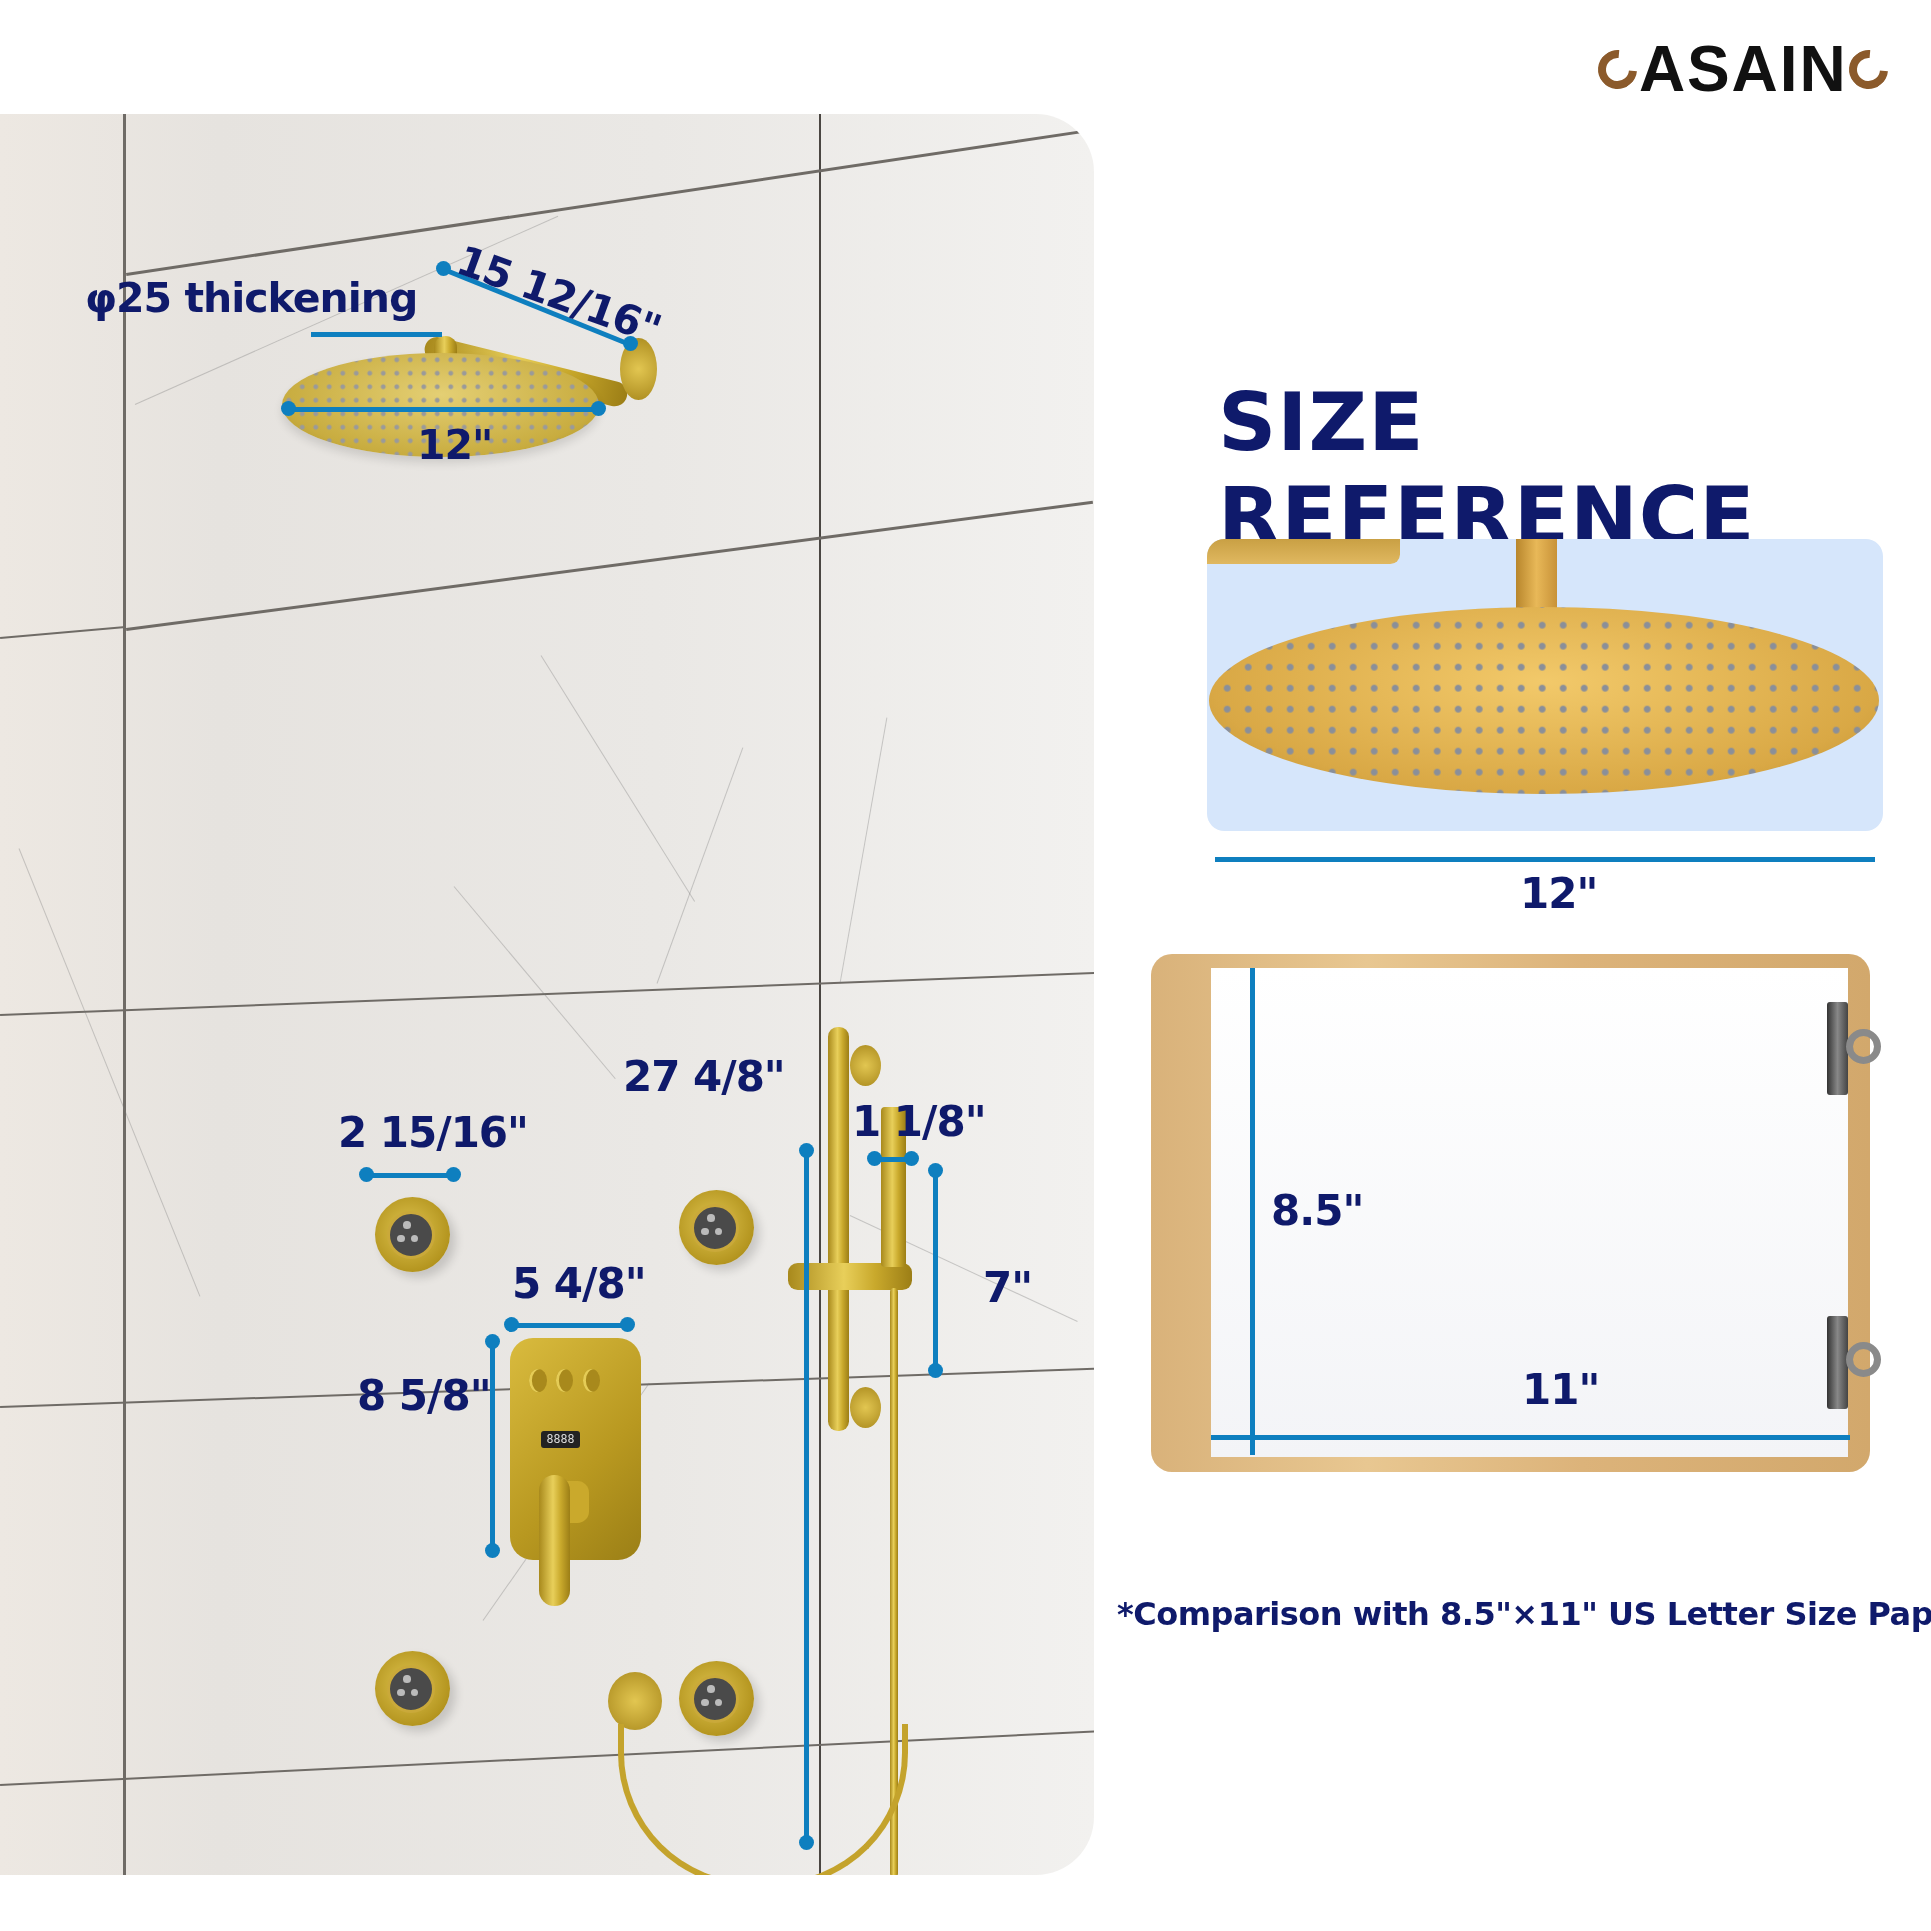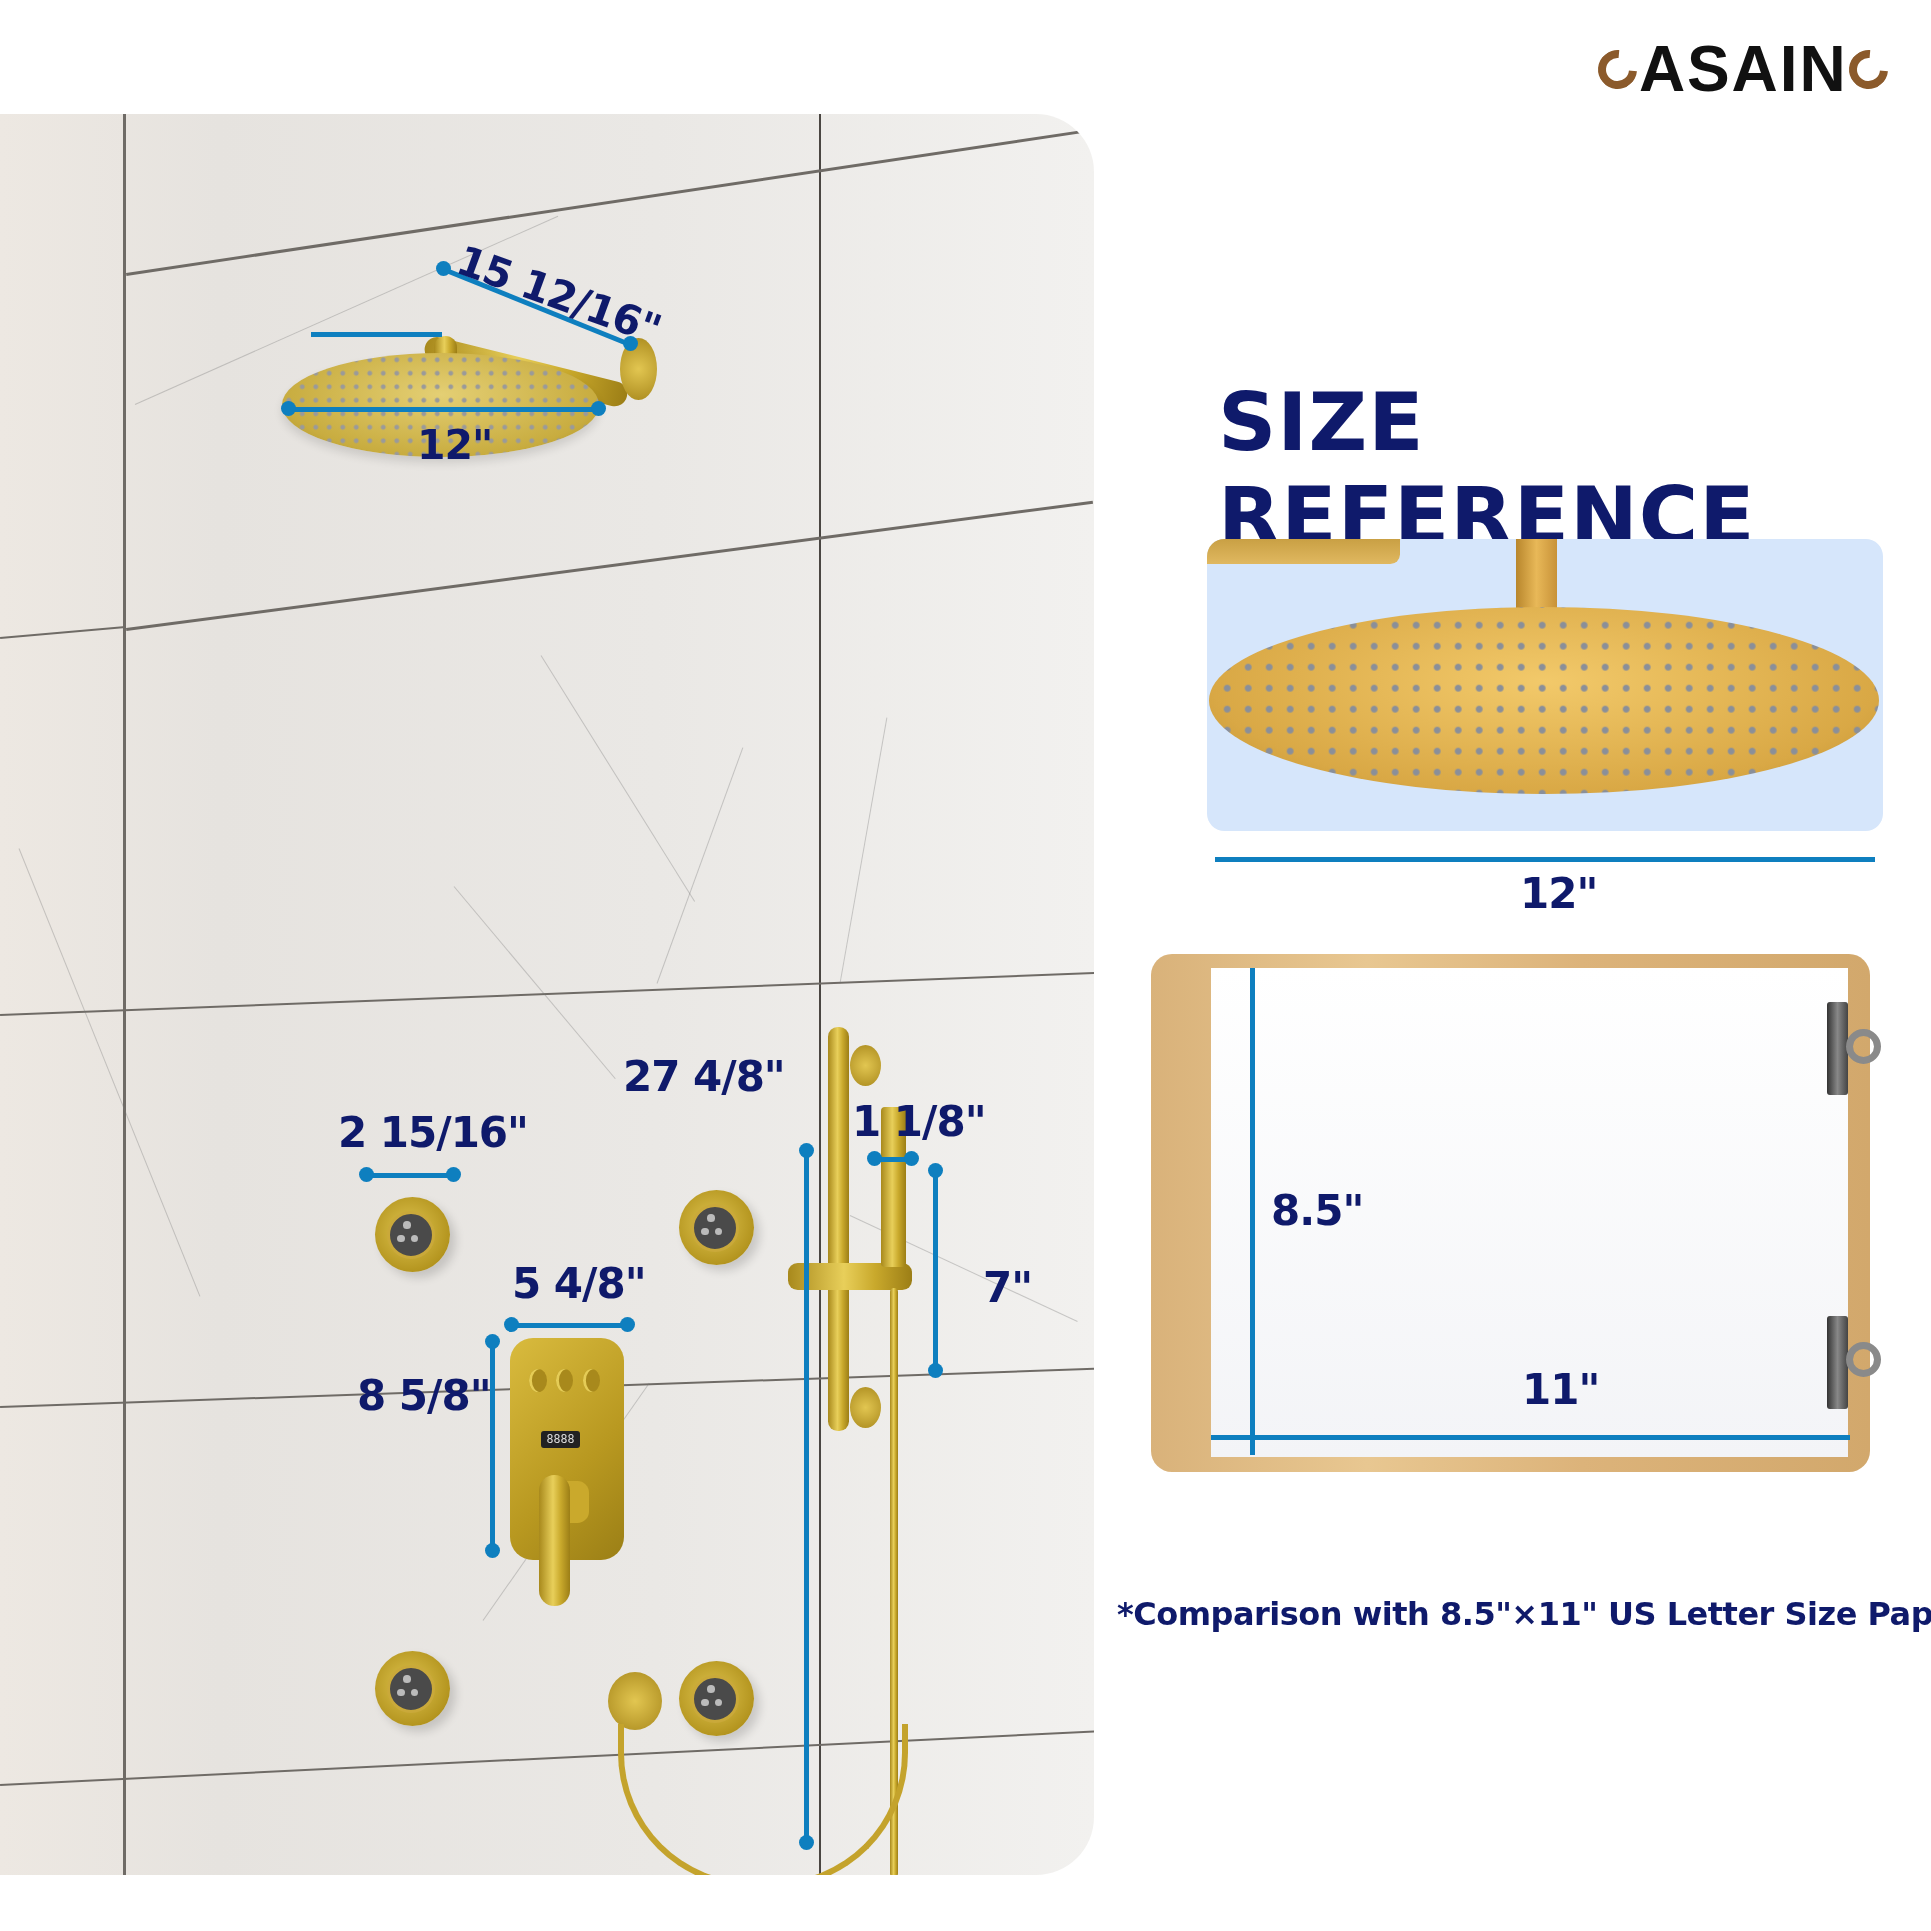--- a/index.html
+++ b/index.html
@@ -65,20 +65,21 @@
   <div class="abs" style="left:620px;top:224px;width:37px;height:62px;border-radius:50%;background:radial-gradient(circle,#e2c651,#a8881c);"></div>
   <div class="abs" style="left:282px;top:239px;width:317px;height:104px;border-radius:50%;background:radial-gradient(ellipse at 50% 40%,#e4cf74,#c8ac3f 70%,#9e8620);box-shadow:0 5.8px 9.7px rgba(0,0,0,0.12);
      background-image:radial-gradient(circle,#9a9a9a 1.9px,transparent 2.9px),radial-gradient(ellipse at 50% 40%,#e4cf74,#c8ac3f 70%,#9e8620);background-size:13.5px 13.5px,100% 100%;"></div>
 
   <div class="dimline" style="left:288px;top:293px;width:311px;height:4.8px;"></div>
   <div class="dot" style="left:281px;top:287px;"></div>
   <div class="dot" style="left:591px;top:287px;"></div>
   <div class="lbl" style="left:417px;top:307px;font-size:41px;">12"</div>
 
   <div class="dimline" style="left:311px;top:218px;width:131px;height:4.8px;"></div>
+  <div class="lbl" style="left:85px;top:160px;font-size:41px;">φ25 thickening</div>
 
   <div class="dimline" style="left:444px;top:153px;width:199px;height:4.8px;transform:rotate(22deg);transform-origin:left center;"></div>
   <div class="dot" style="left:436px;top:147px;"></div>
   <div class="dot" style="left:623px;top:222px;"></div>
   <div class="lbl" style="left:467px;top:122px;font-size:41px;transform:rotate(20deg);transform-origin:left top;">15 12/16"</div>
 
   <div class="jet" style="left:375px;top:1083px;">
       <div class="face">
         <i style="left:13.5px;top:7.7px"></i>
         <i style="left:7.7px;top:21px"></i>
@@ -105,21 +106,21 @@
         <i style="left:7.7px;top:21px"></i>
         <i style="left:21px;top:21px"></i>
       </div>
     </div>
 
   <div class="dimline" style="left:367px;top:1059px;width:89px;height:4.8px;"></div>
   <div class="dot" style="left:359px;top:1053px;"></div>
   <div class="dot" style="left:446px;top:1053px;"></div>
   <div class="lbl" style="left:338px;top:994px;font-size:42px;">2 15/16"</div>
 
-  <div class="abs" style="left:510px;top:1224px;width:114px;height:222px;border-radius:23px;background:linear-gradient(135deg,#d9bb3e,#b89820 60%,#9b7f16);">
+  <div class="abs" style="left:510px;top:1224px;width:131px;height:222px;border-radius:23px;background:linear-gradient(135deg,#d9bb3e,#b89820 60%,#9b7f16);">
     <div class="abs" style="left:19.3px;top:31px;width:17.4px;height:23px;border-radius:50%;background:#a8891c;box-shadow:inset 2.9px 0 #e5cc56;"></div>
     <div class="abs" style="left:46px;top:31px;width:17.4px;height:23px;border-radius:50%;background:#a8891c;box-shadow:inset 2.9px 0 #e5cc56;"></div>
     <div class="abs" style="left:73px;top:31px;width:17.4px;height:23px;border-radius:50%;background:#a8891c;box-shadow:inset 2.9px 0 #e5cc56;"></div>
     <div class="abs" style="left:31px;top:93px;width:39px;height:17.4px;background:#222;color:#ddd;font-family:'DejaVu Sans Mono',monospace;font-size:11.6px;line-height:17.4px;text-align:center;border-radius:2.9px;">8888</div>
     <div class="abs" style="left:44px;top:143px;width:35px;height:42px;border-radius:11.6px;background:#caa92c;"></div>
   </div>
   <div class="abs gold" style="left:539px;top:1361px;width:31px;height:131px;border-radius:15.4px;"></div>
 
   <div class="dimline" style="left:512px;top:1209px;width:116px;height:4.8px;"></div>
   <div class="dot" style="left:504px;top:1203px;"></div>

